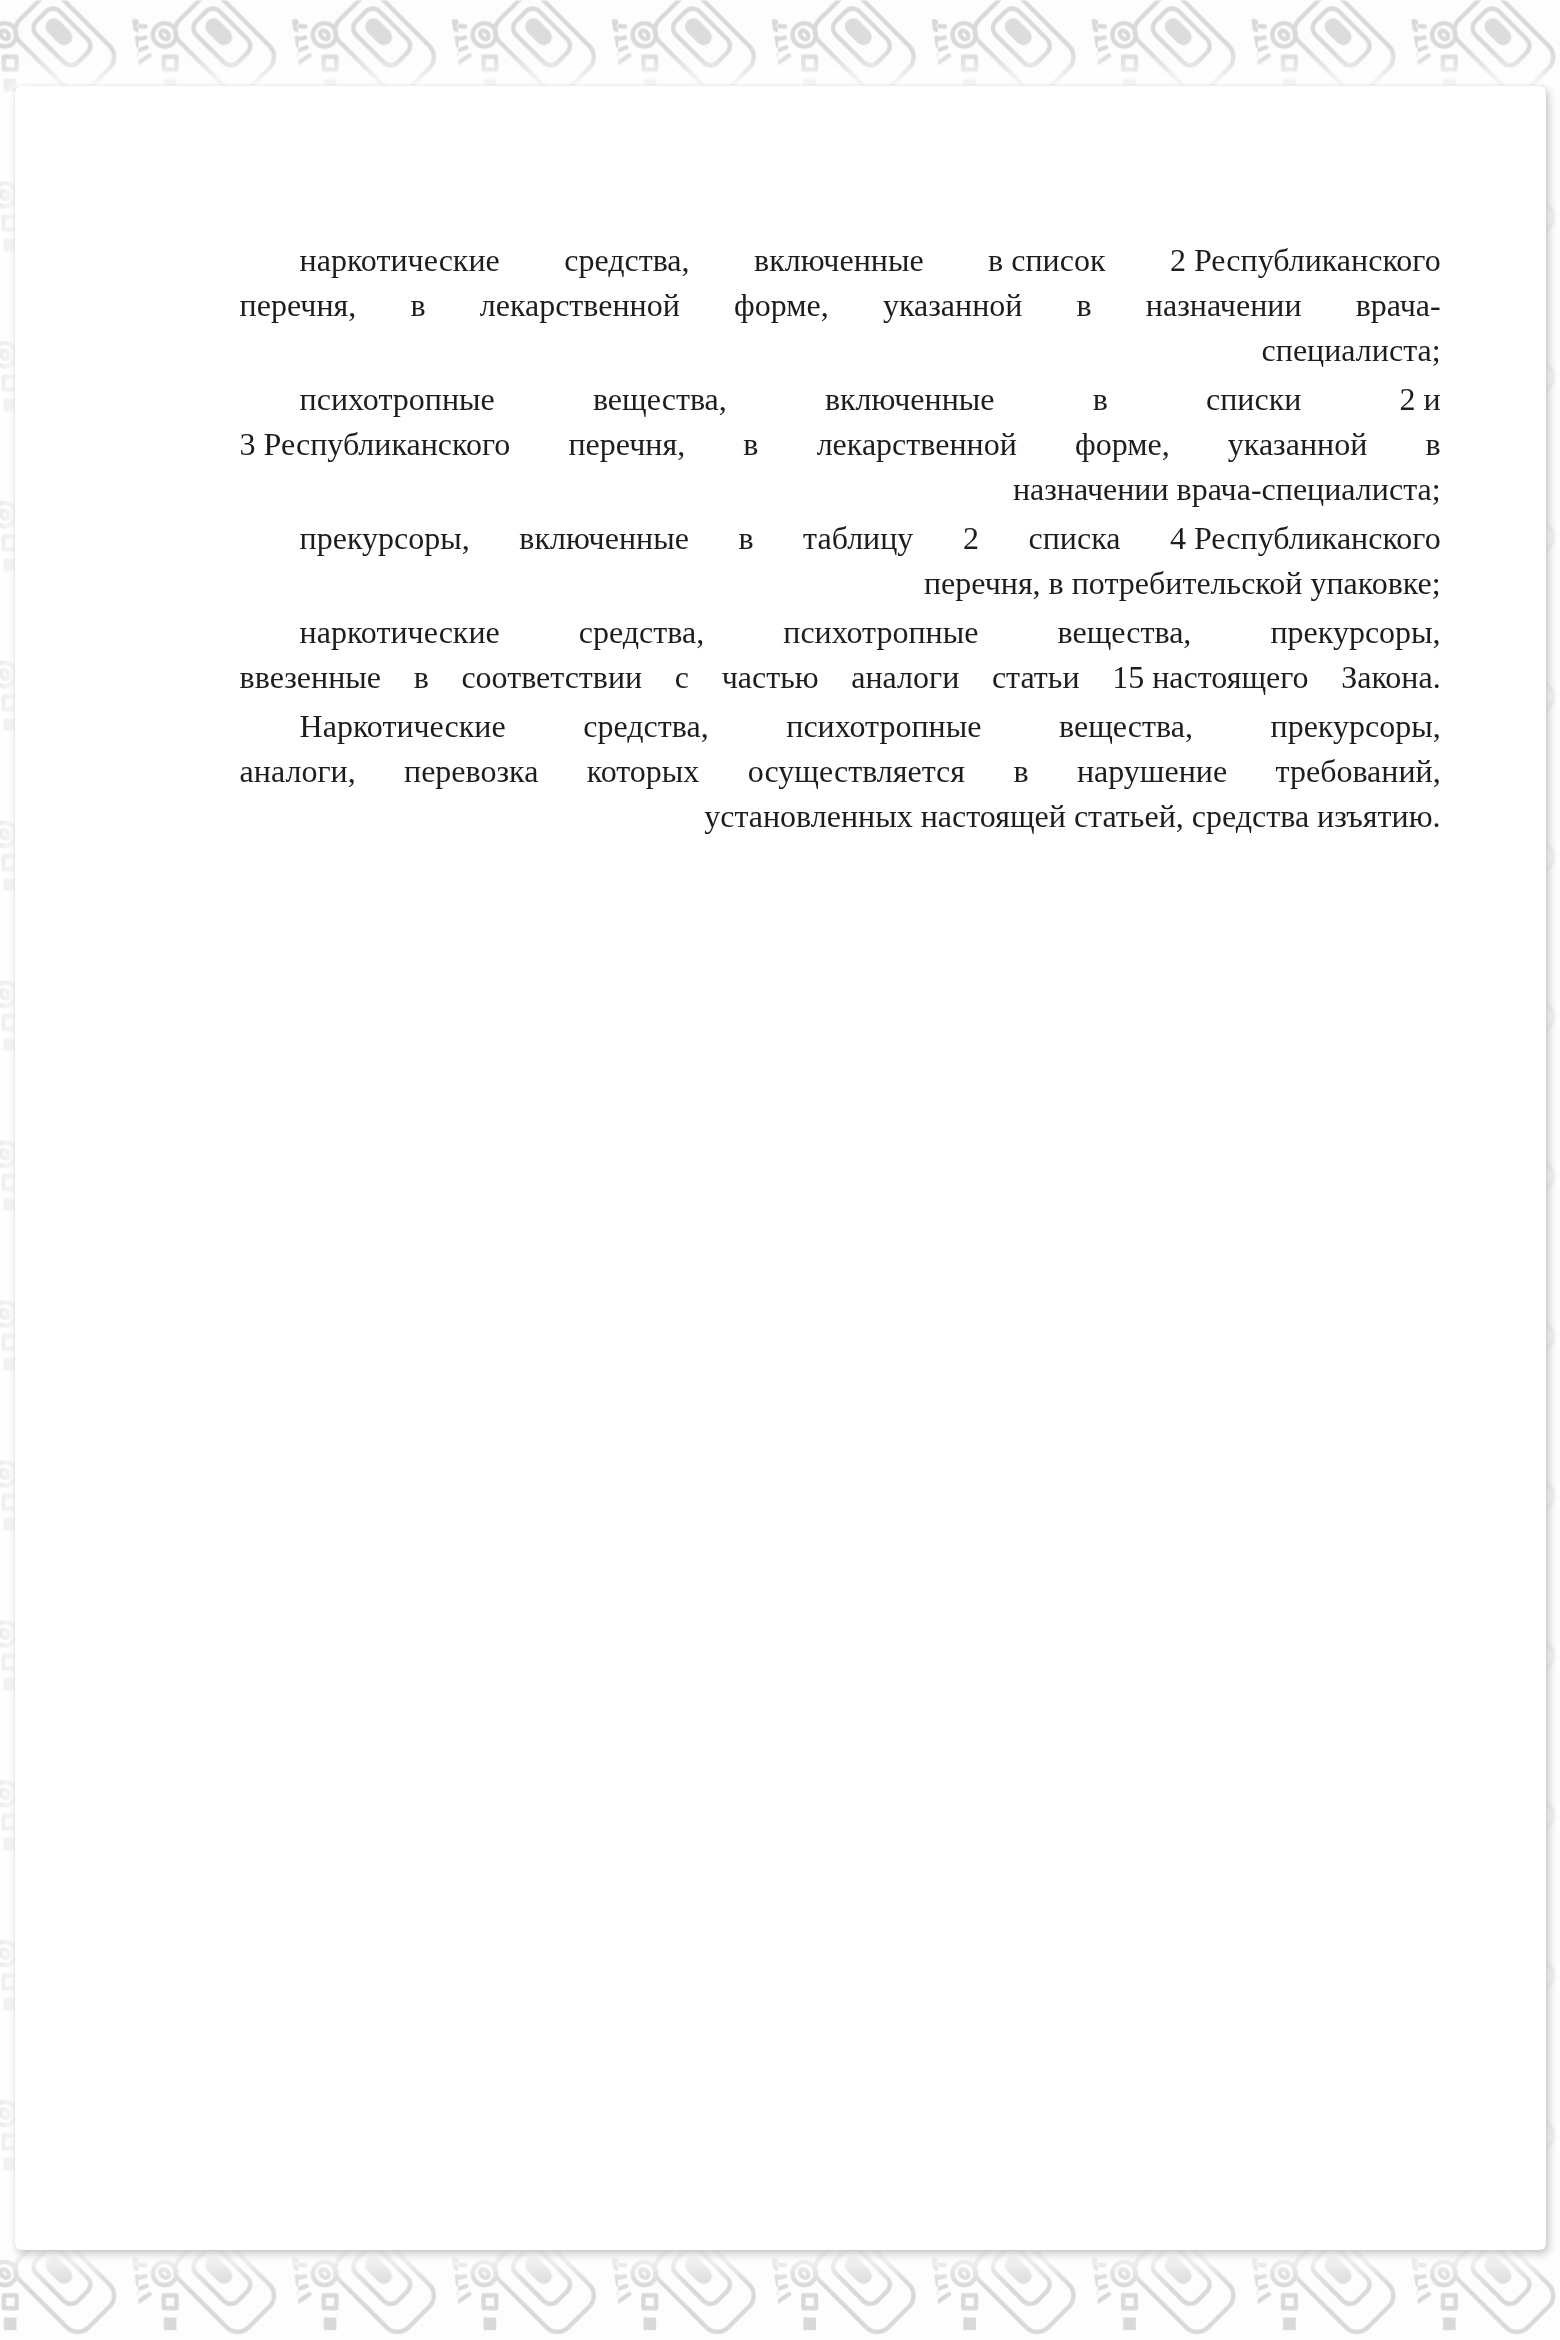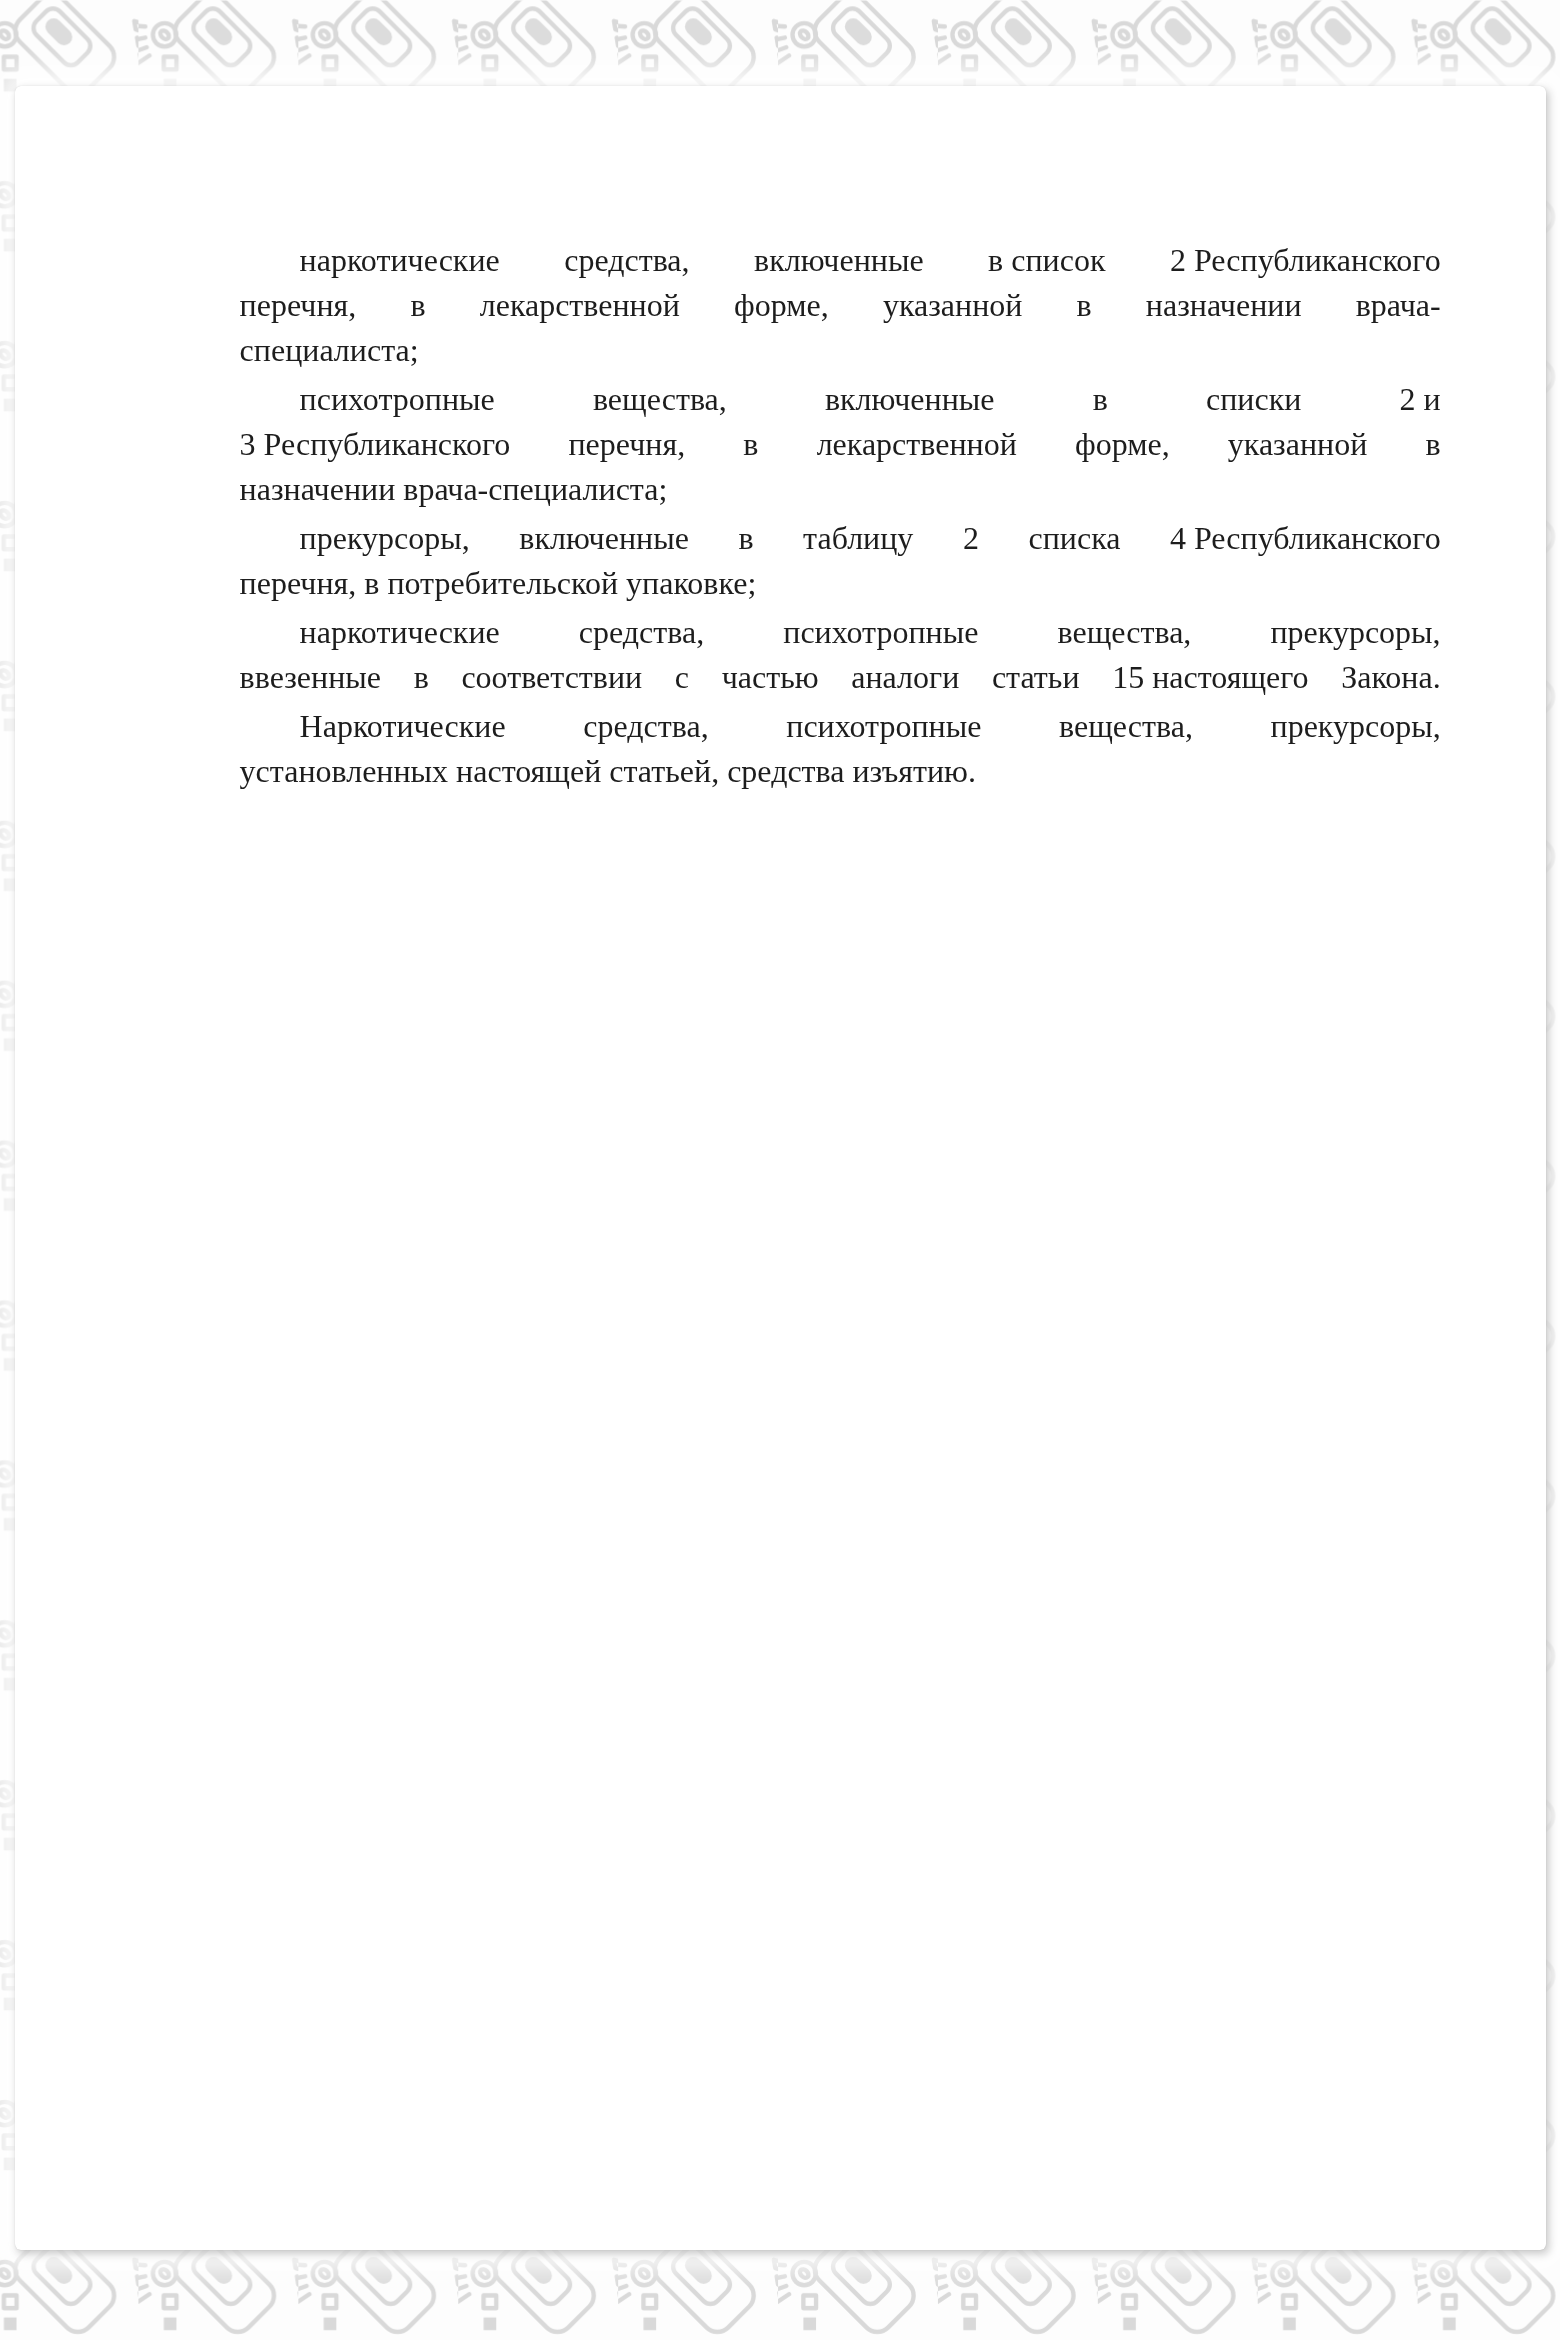--- a/index.html
+++ b/index.html
@@ -35,21 +35,21 @@
   }
   .content{
     position:absolute;
     left:221px;top:148px;
     width:1209px;
     font-size:32px;
     line-height:45px;
     color:var(--text-color);
   }
   .paragraph{margin:4px;}
-  .line{text-align:left;white-space:normal;}
+  .line{text-align:right;white-space:normal;}
   .line.justify{text-align:justify;text-align-last:justify;}
   .line.indent{text-indent:60px;}
   .seg{display:inline-block;text-indent:0;}
 </style>
 </head>
 <body>
 
 <svg class="bg" width="1560" height="2341" viewBox="0 0 1600 2400" xmlns="http://www.w3.org/2000/svg">
   <defs>
     <pattern id="motif" width="164" height="164" patternUnits="userSpaceOnUse" patternTransform="translate(-22,-34)">
@@ -90,17 +90,18 @@
       <div class="paragraph">
         <div class="line justify indent"><span class="seg">прекурсоры,</span> <span class="seg">включенные</span> <span class="seg">в</span> <span class="seg">таблицу</span> <span class="seg">2</span> <span class="seg">списка</span> <span class="seg">4&nbsp;Республиканского</span></div>
         <div class="line"><span class="seg">перечня,</span> <span class="seg">в</span> <span class="seg">потребительской</span> <span class="seg">упаковке;</span></div>
       </div>
       <div class="paragraph">
         <div class="line justify indent"><span class="seg">наркотические</span> <span class="seg">средства,</span> <span class="seg">психотропные</span> <span class="seg">вещества,</span> <span class="seg">прекурсоры,</span></div>
         <div class="line justify"><span class="seg">ввезенные</span> <span class="seg">в</span> <span class="seg">соответствии</span> <span class="seg">с</span> <span class="seg">частью</span> <span class="seg">аналоги</span> <span class="seg">статьи</span> <span class="seg">15&nbsp;настоящего</span> <span class="seg">Закона.</span></div>
       </div>
       <div class="paragraph">
         <div class="line justify indent"><span class="seg">Наркотические</span> <span class="seg">средства,</span> <span class="seg">психотропные</span> <span class="seg">вещества,</span> <span class="seg">прекурсоры,</span></div>
+        <div class="line justify"><span class="seg">аналоги,</span> <span class="seg">перевозка</span> <span class="seg">которых</span> <span class="seg">осуществляется</span> <span class="seg">в</span> <span class="seg">нарушение</span> <span class="seg">требований,</span></div>
         <div class="line"><span class="seg">установленных</span> <span class="seg">настоящей</span> <span class="seg">статьей,</span> <span class="seg">средства</span> <span class="seg">изъятию.</span></div>
       </div>
     </div>
 </div>
 
 
 </body></html>

